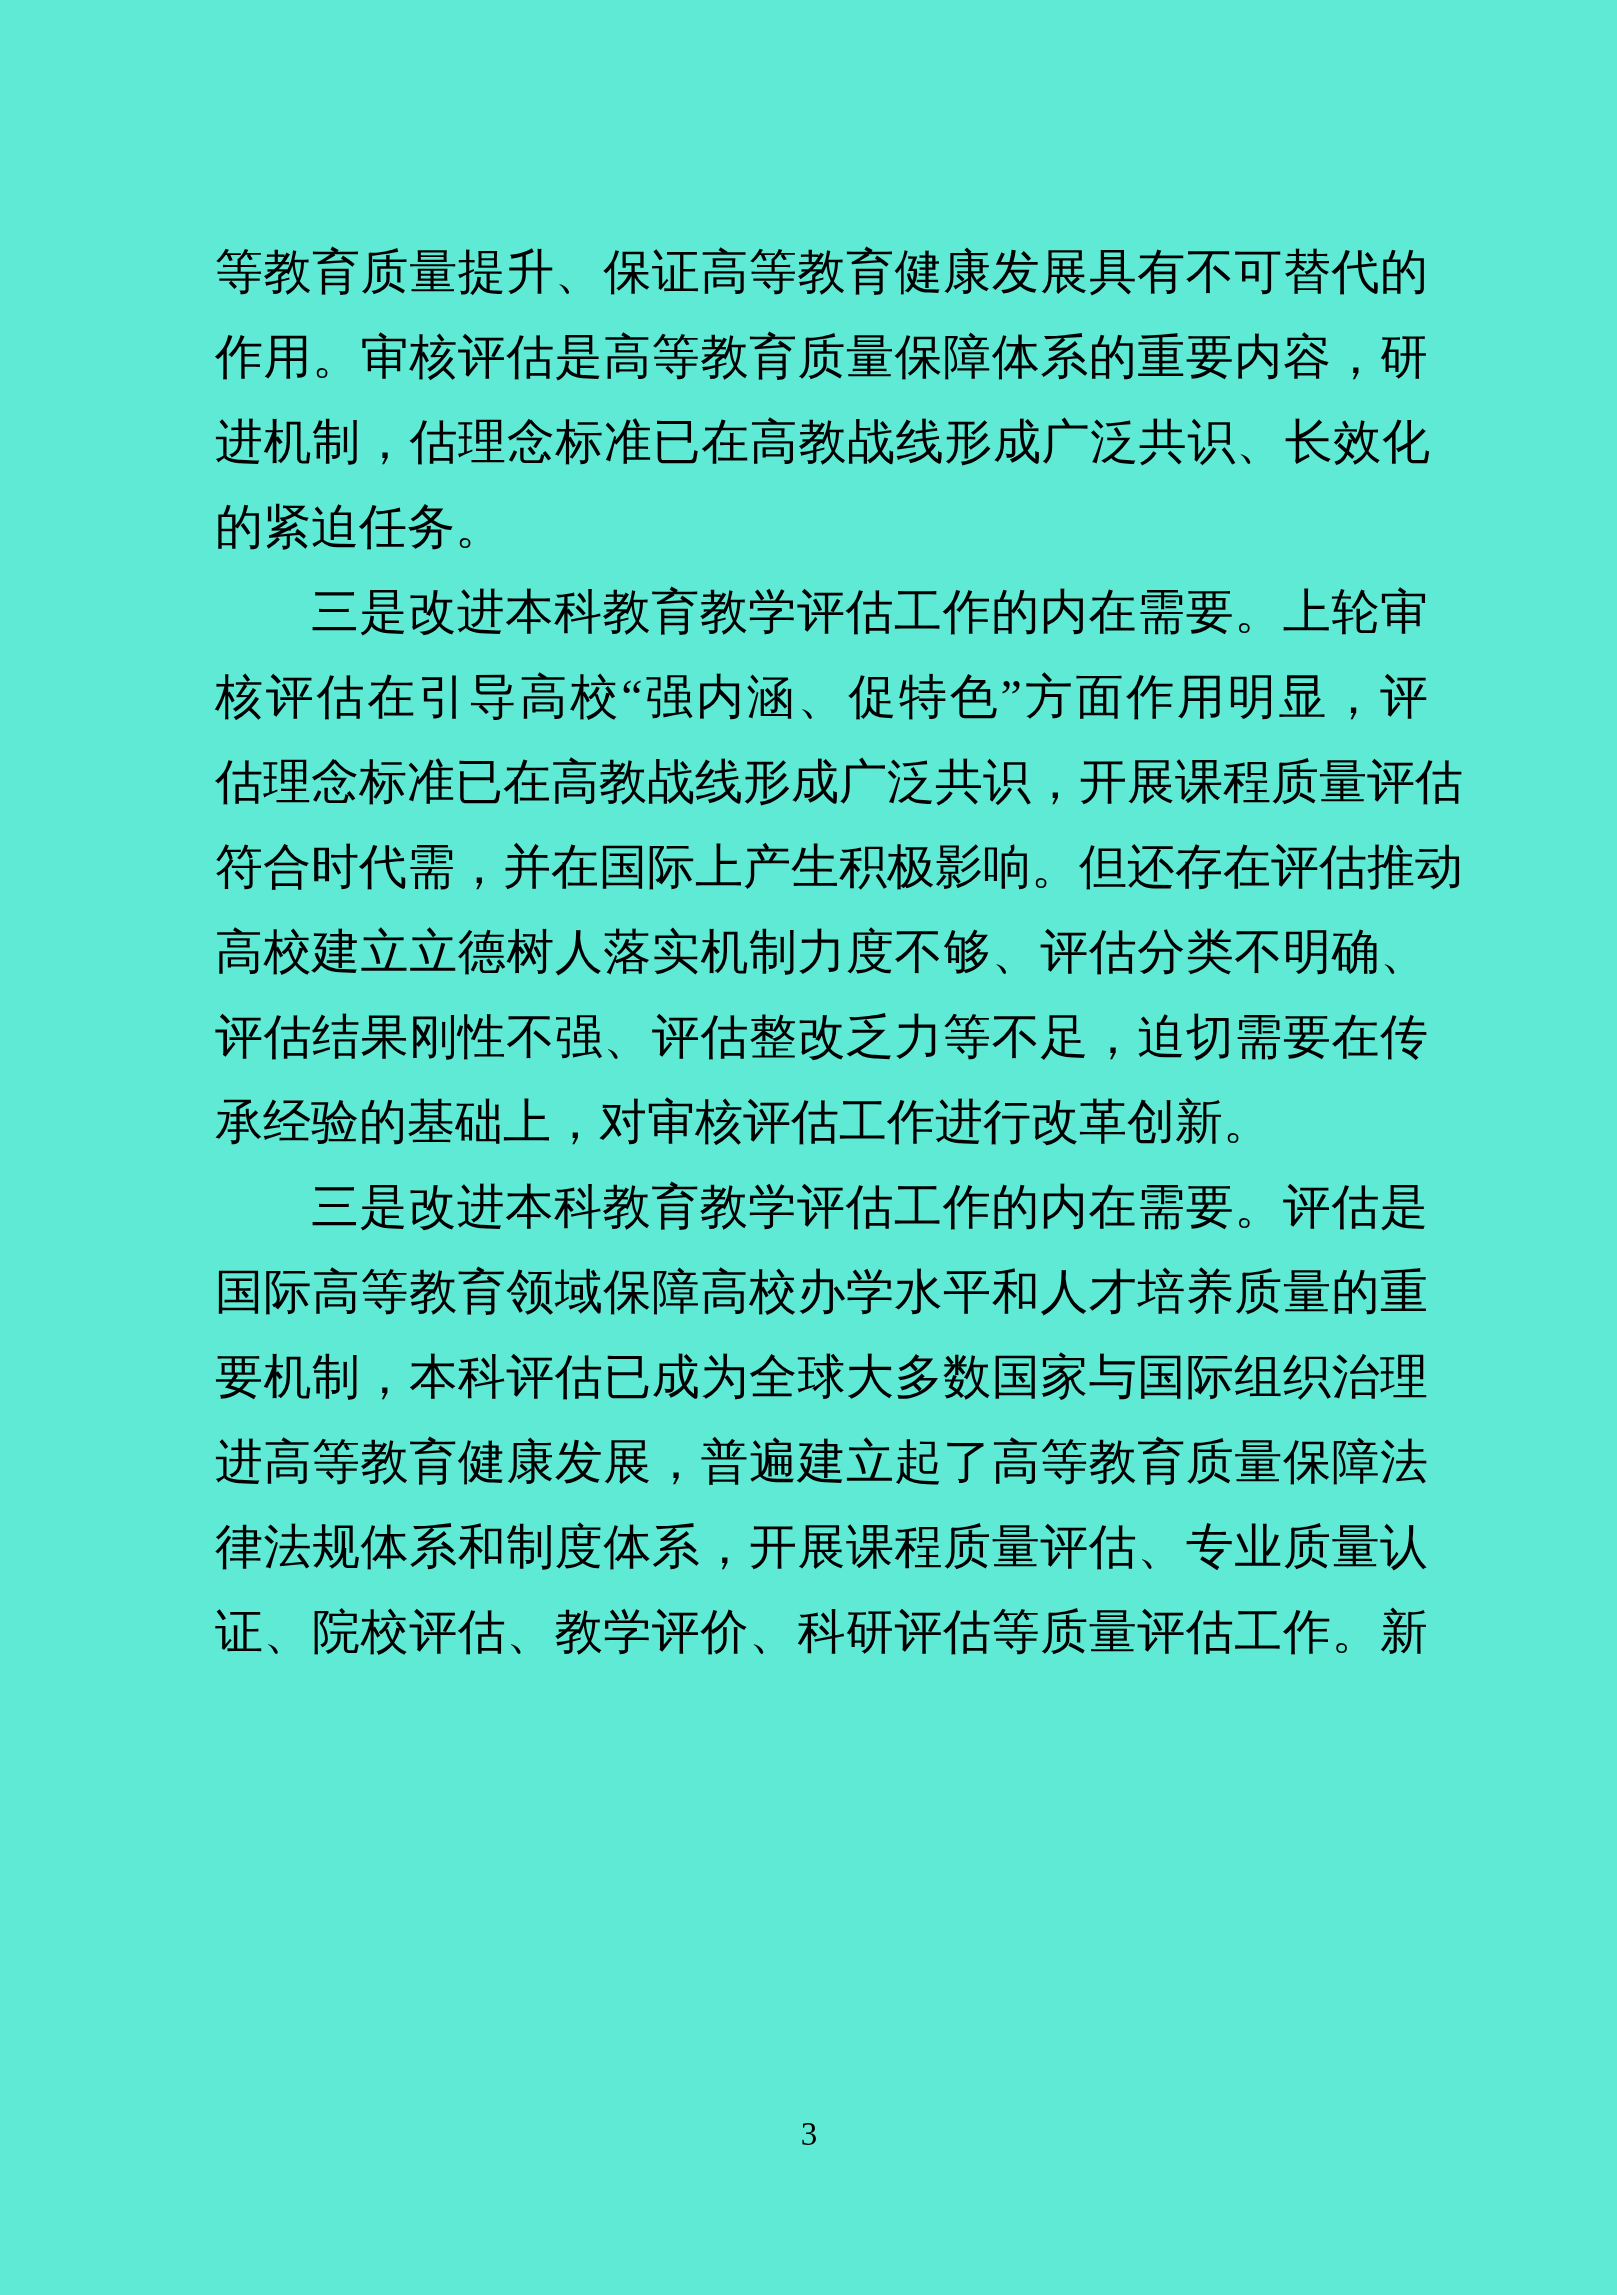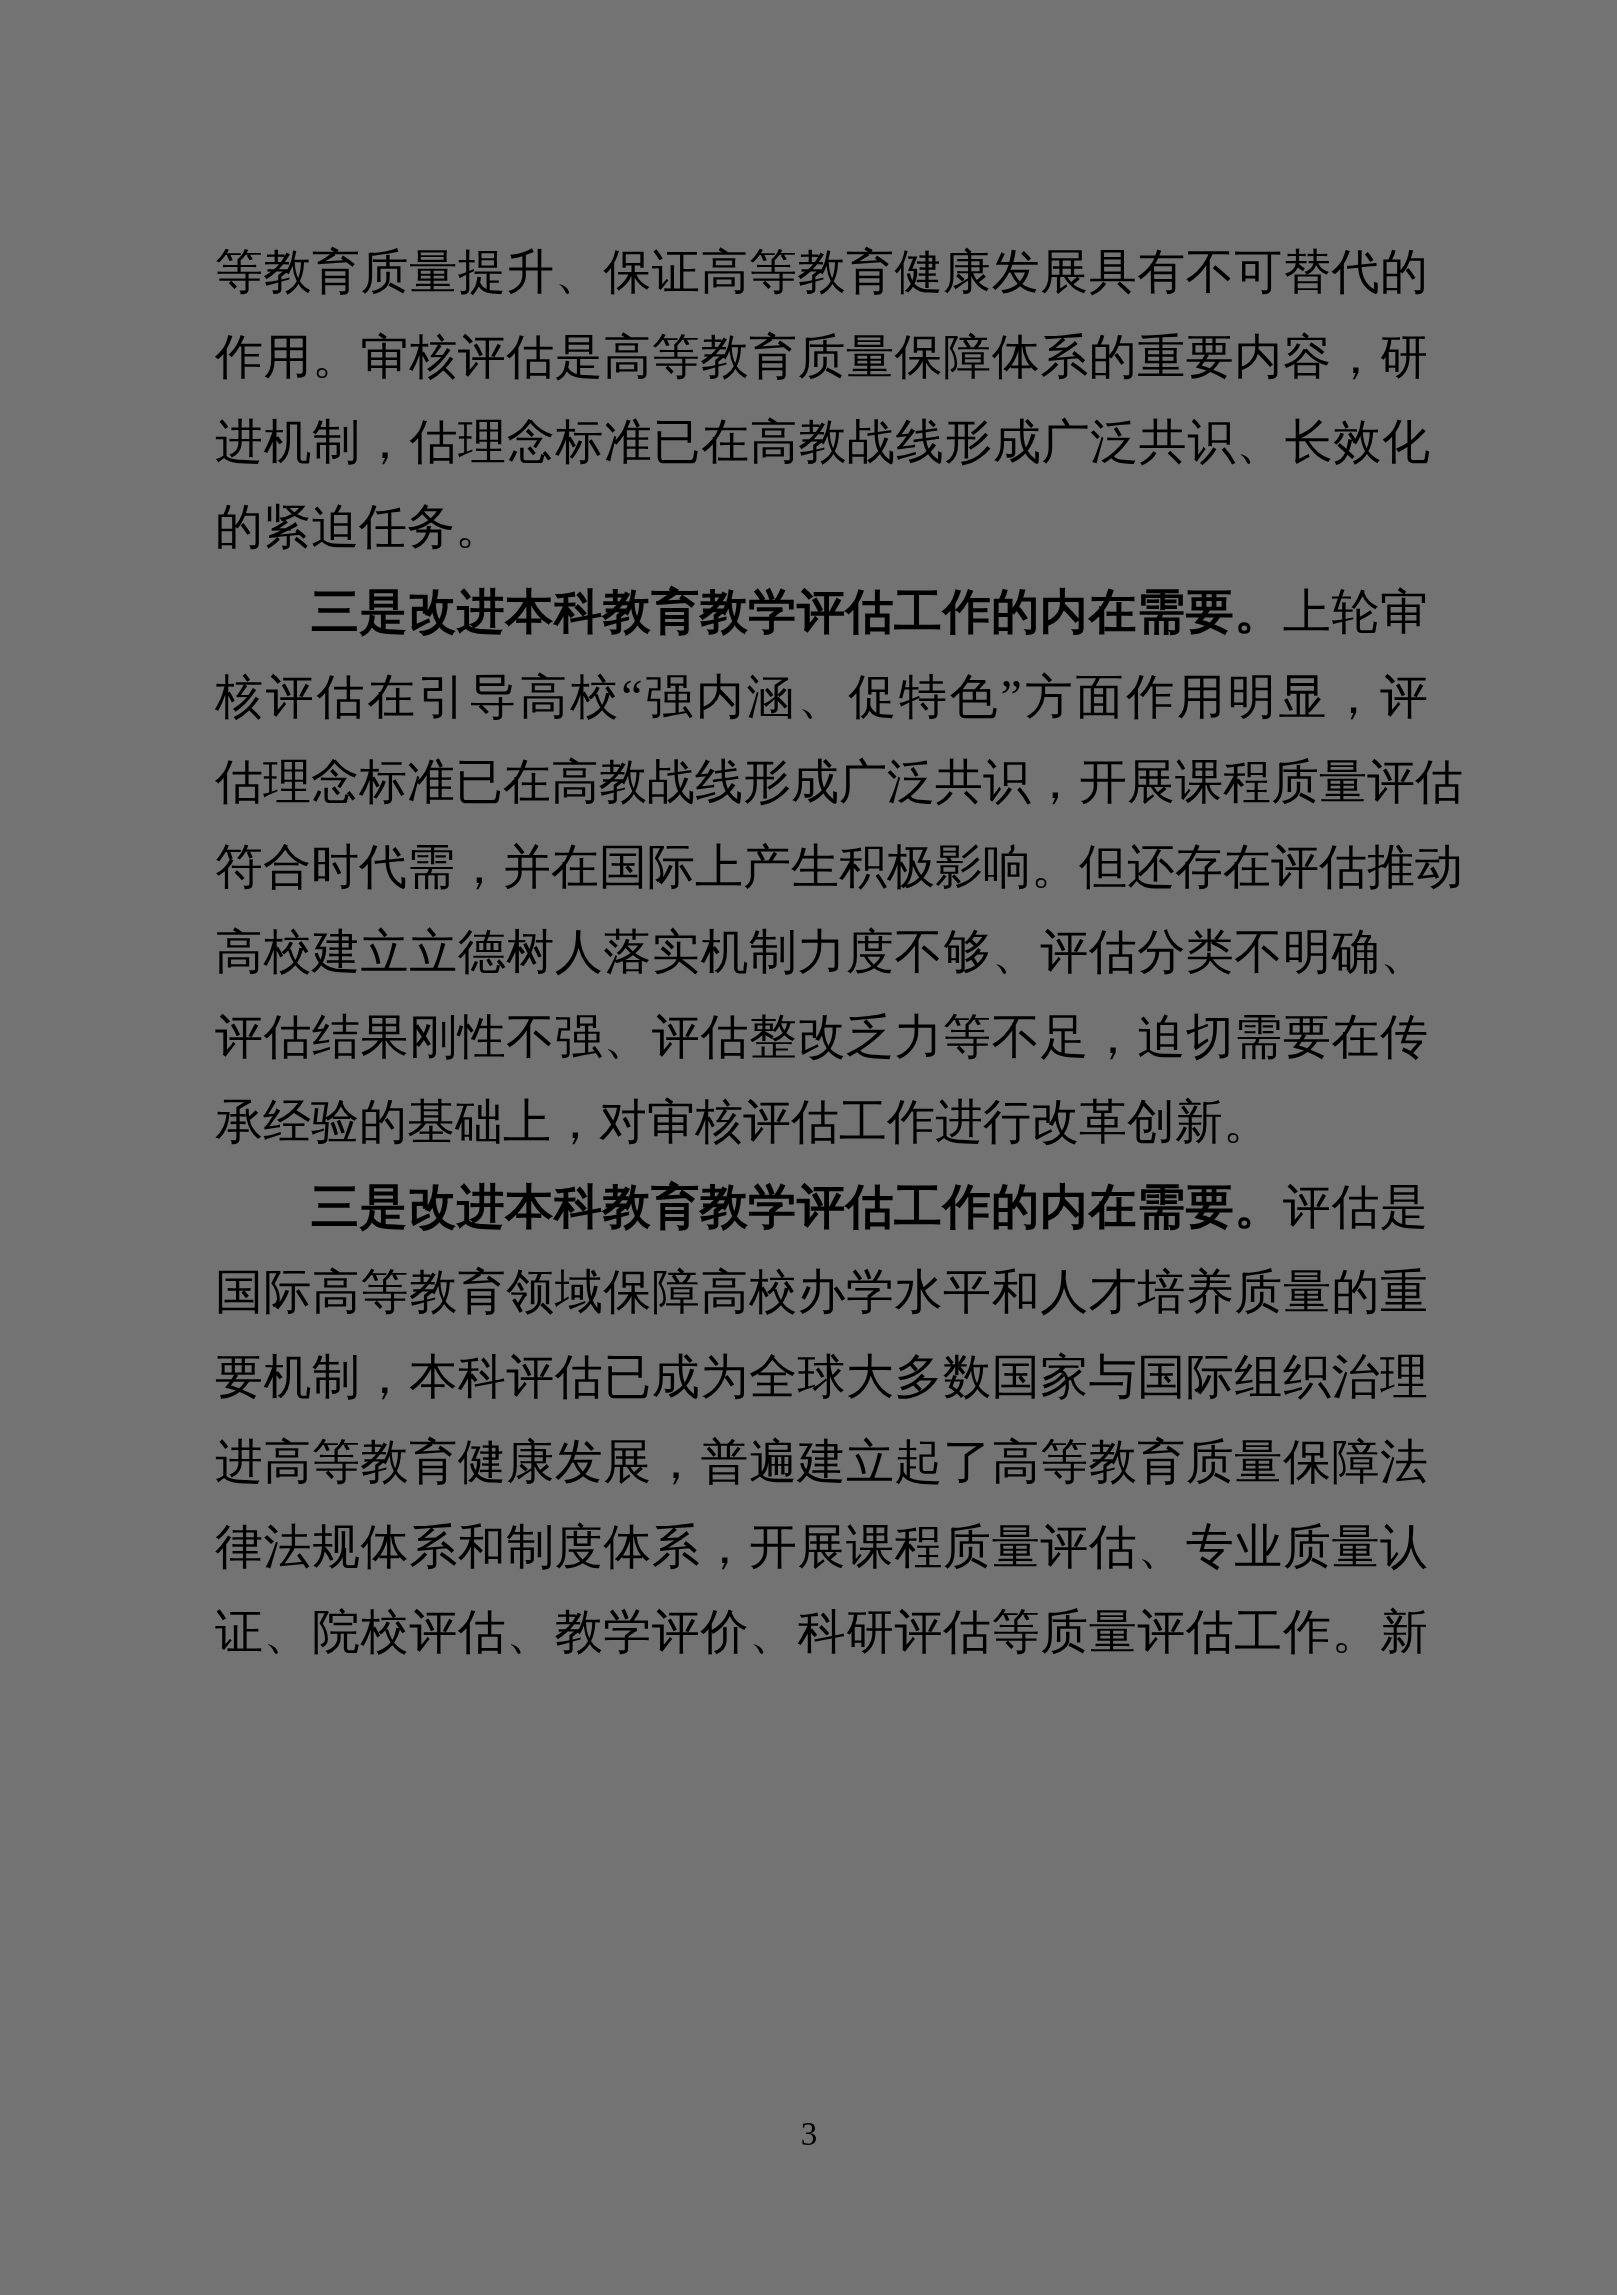--- a/index.html
+++ b/index.html
@@ -4,21 +4,21 @@
 <style>
   html, body {
     margin: 0;
     padding: 0;
     background: #ffffff;
   }
   .page {
     position: relative;
     width: 1618px;
     height: 2295px;
-    background: #737373;
+    background: #5eead4;
     overflow: hidden;
     font-family: "Liberation Serif", "DejaVu Serif", serif;
     color: #000000;
   }
   .text-block {
     position: absolute;
     left: 215px;
     top: 229px;
     width: 1213px;
     font-size: 48px;
@@ -36,21 +36,21 @@
     text-align-last: left;
     white-space: normal;
   }
   .line.indent {
     text-indent: 2em;
   }
   .line.tight {
     letter-spacing: -1.9px;
   }
   .bold-run {
-    font-weight: 700;
+    font-weight: 400;
   }
   .page-number {
     position: absolute;
     top: 2115px;
     left: 0;
     width: 100%;
     text-align: center;
     font-size: 33px;
     line-height: 38px;
   }

